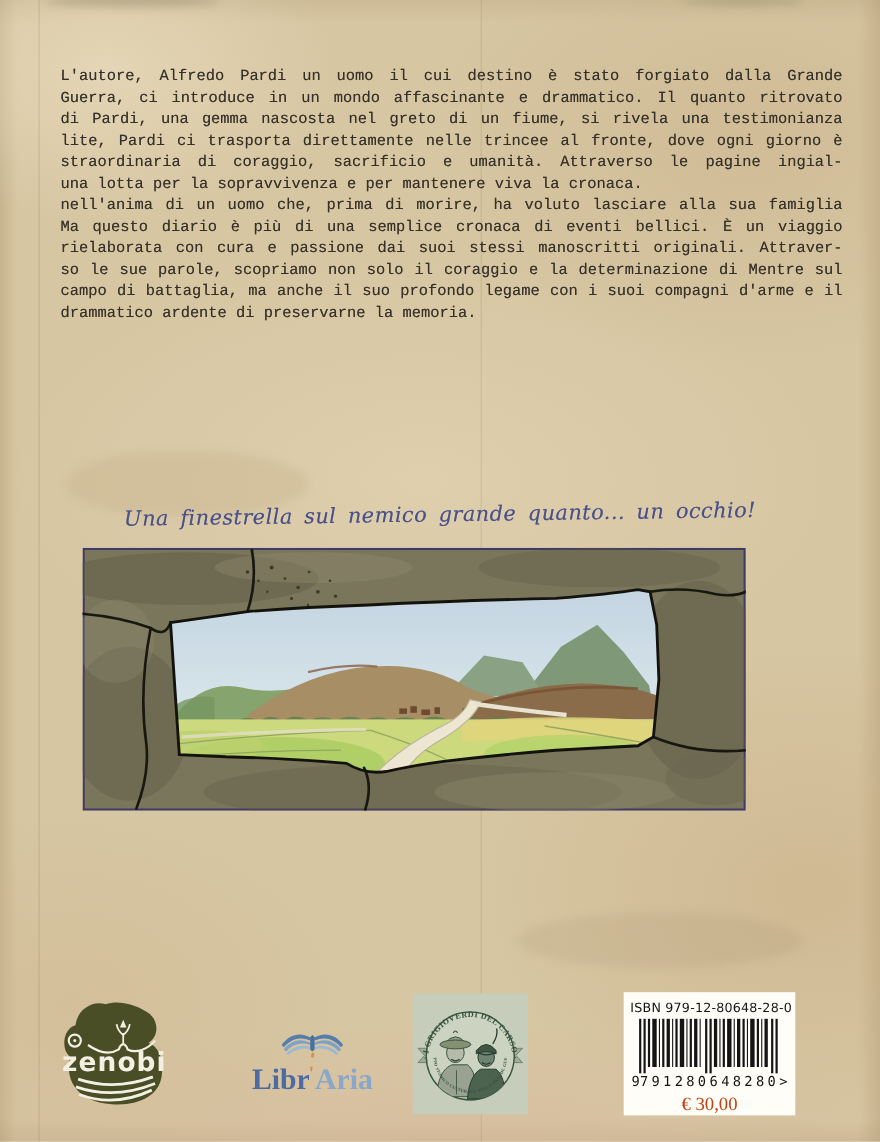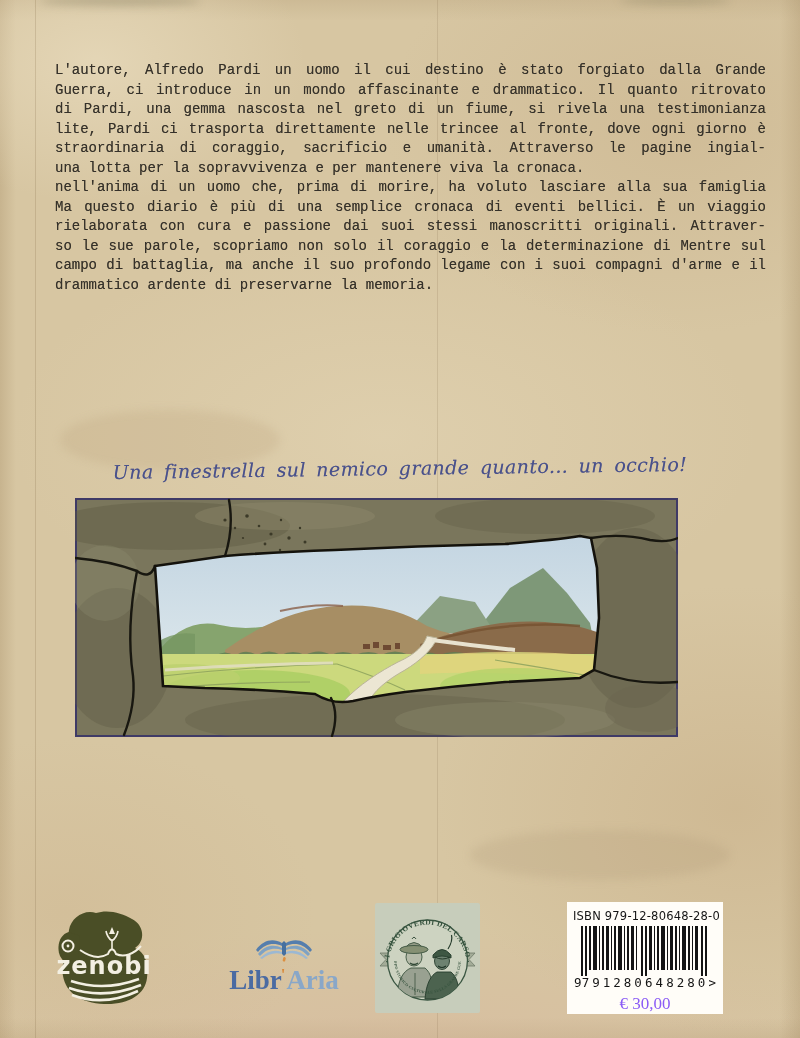--- a/index.html
+++ b/index.html
@@ -50,21 +50,21 @@
   .libraria .w2{color:#89a7c8;}
   .libraria .apos{color:#d98a3a;font-size:17px;position:relative;top:-9px;left:-1px;}
   .badge{position:absolute;left:375px;top:903px;width:105px;height:110px;}
   .isbnbox{position:absolute;left:567px;top:902px;width:156px;height:112px;background:#fffdf8;
     box-sizing:border-box;padding:7px 6px 0 6px;text-align:center;}
   .isbn-label{font-family:"DejaVu Sans",sans-serif;font-size:11.5px;color:#151515;letter-spacing:.2px;white-space:nowrap;}
   .barcode{display:block;margin:3px auto 0 auto;}
   .isbn-digits{display:flex;justify-content:space-between;align-items:baseline;
     font-family:"DejaVu Sans Mono",monospace;font-size:12.5px;color:#151515;margin-top:-1px;padding:0 1px;}
   .isbn-digits .grp{letter-spacing:3px;}
-  .price{font-family:"Liberation Serif",serif;font-size:17px;color:#8b5cf6;margin-top:4px;}
+  .price{font-family:"Liberation Serif",serif;font-size:17px;color:#c2410c;margin-top:4px;}
 </style>
 </head>
 <body>
 
 <div class="cover">
 
   <div class="fold f1"></div>
   <div class="fold f2"></div>
   <div class="stain s1"></div>
   <div class="stain s2"></div>

